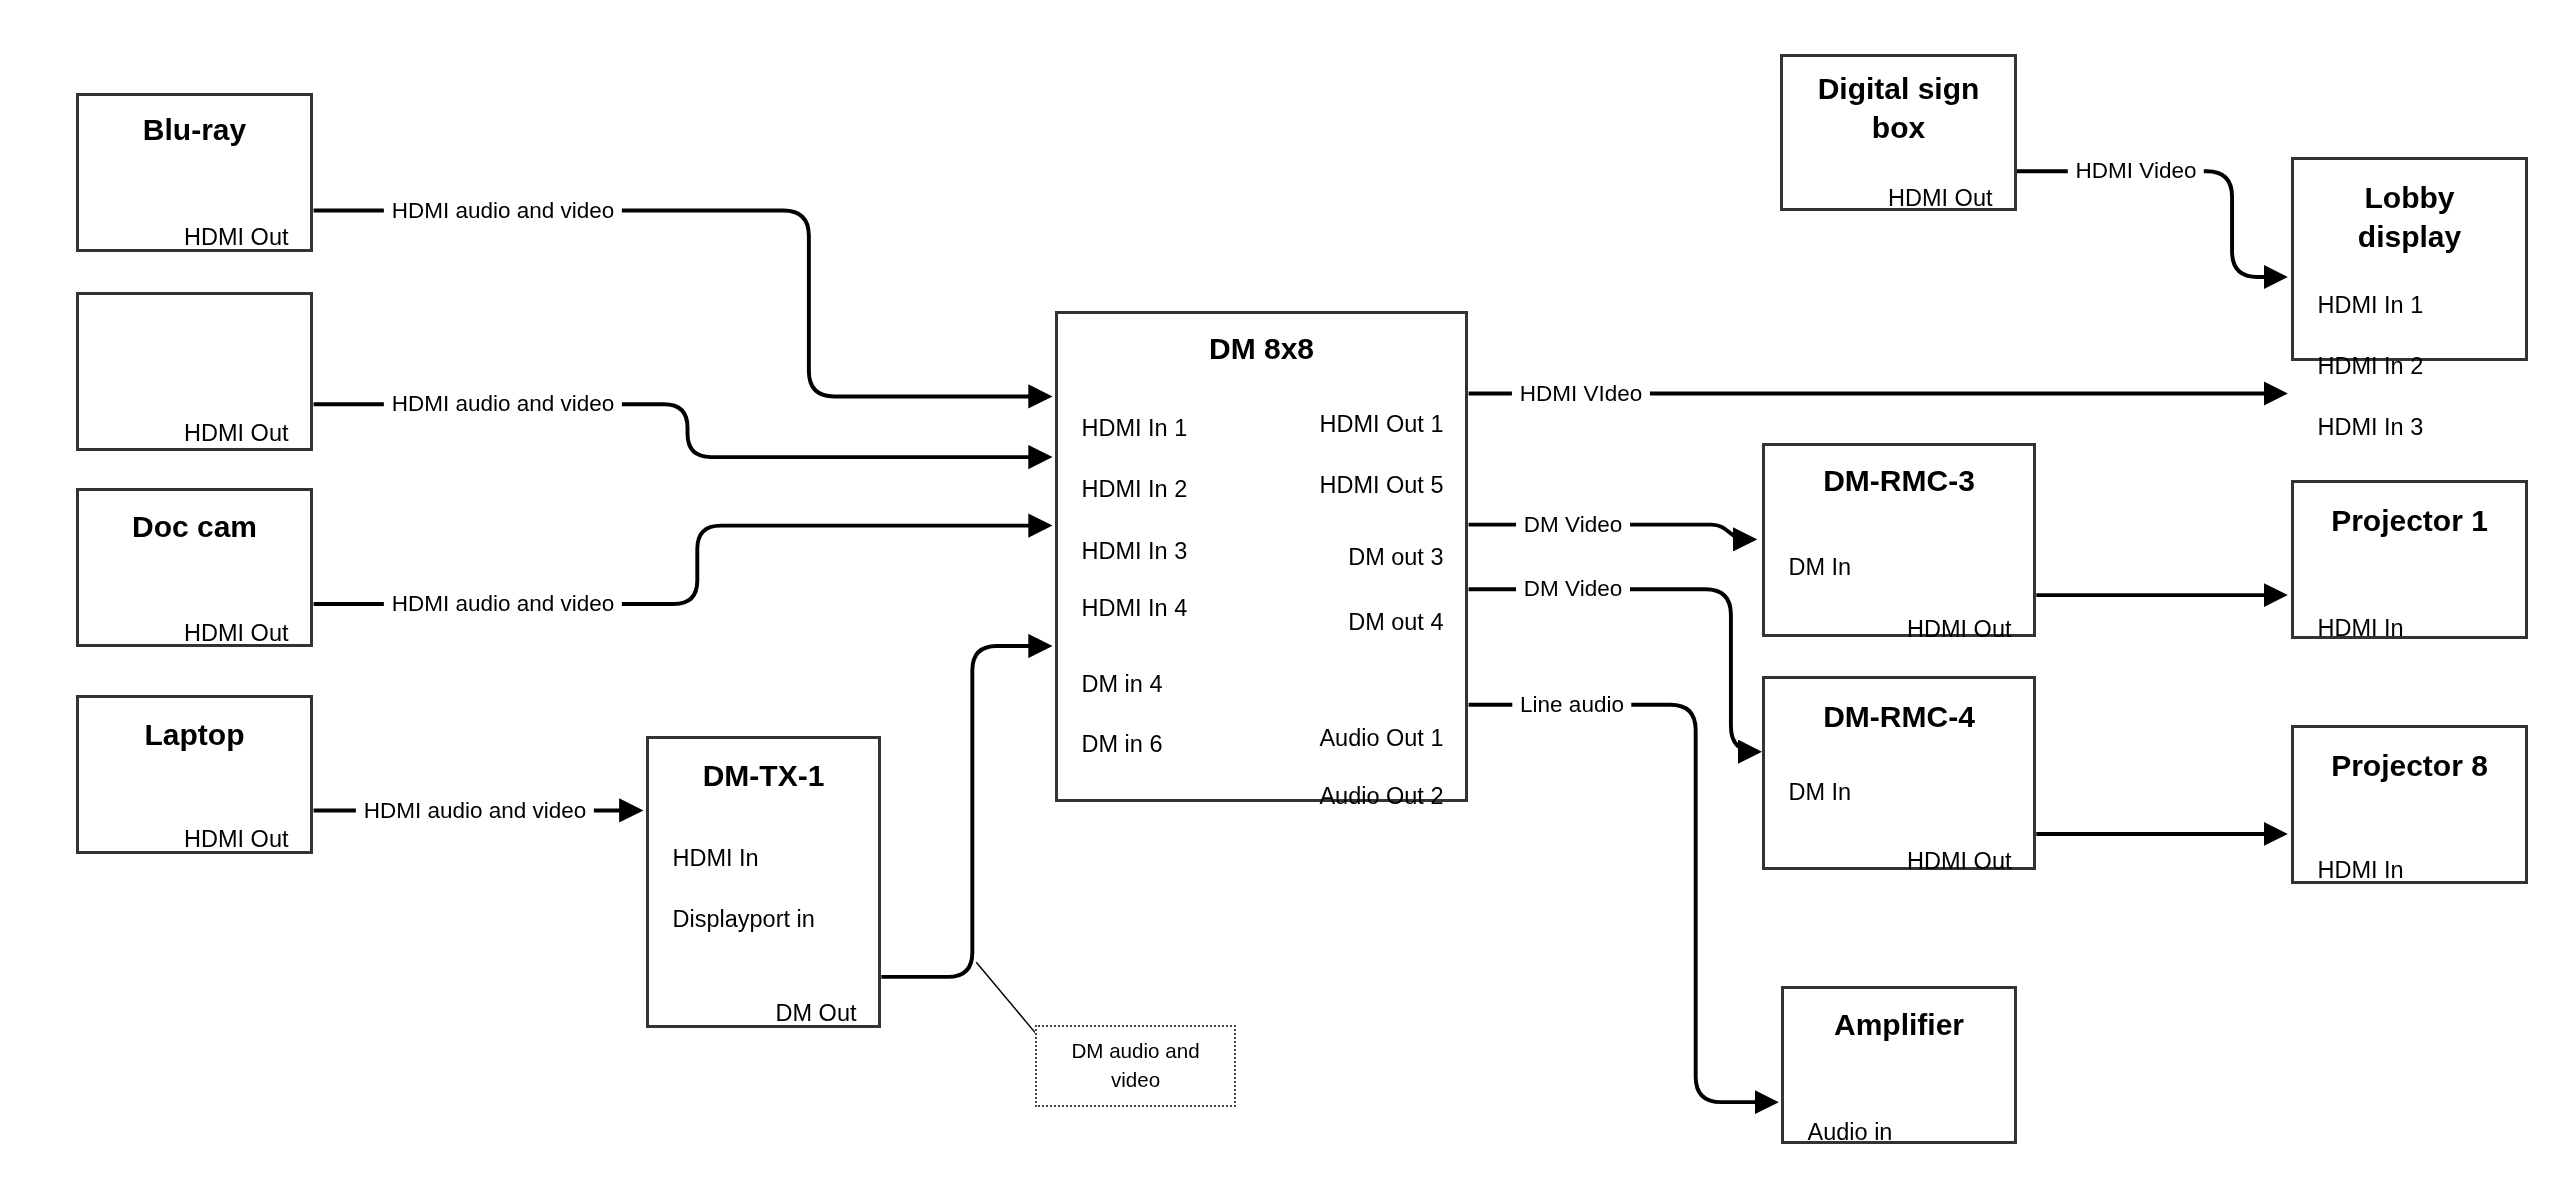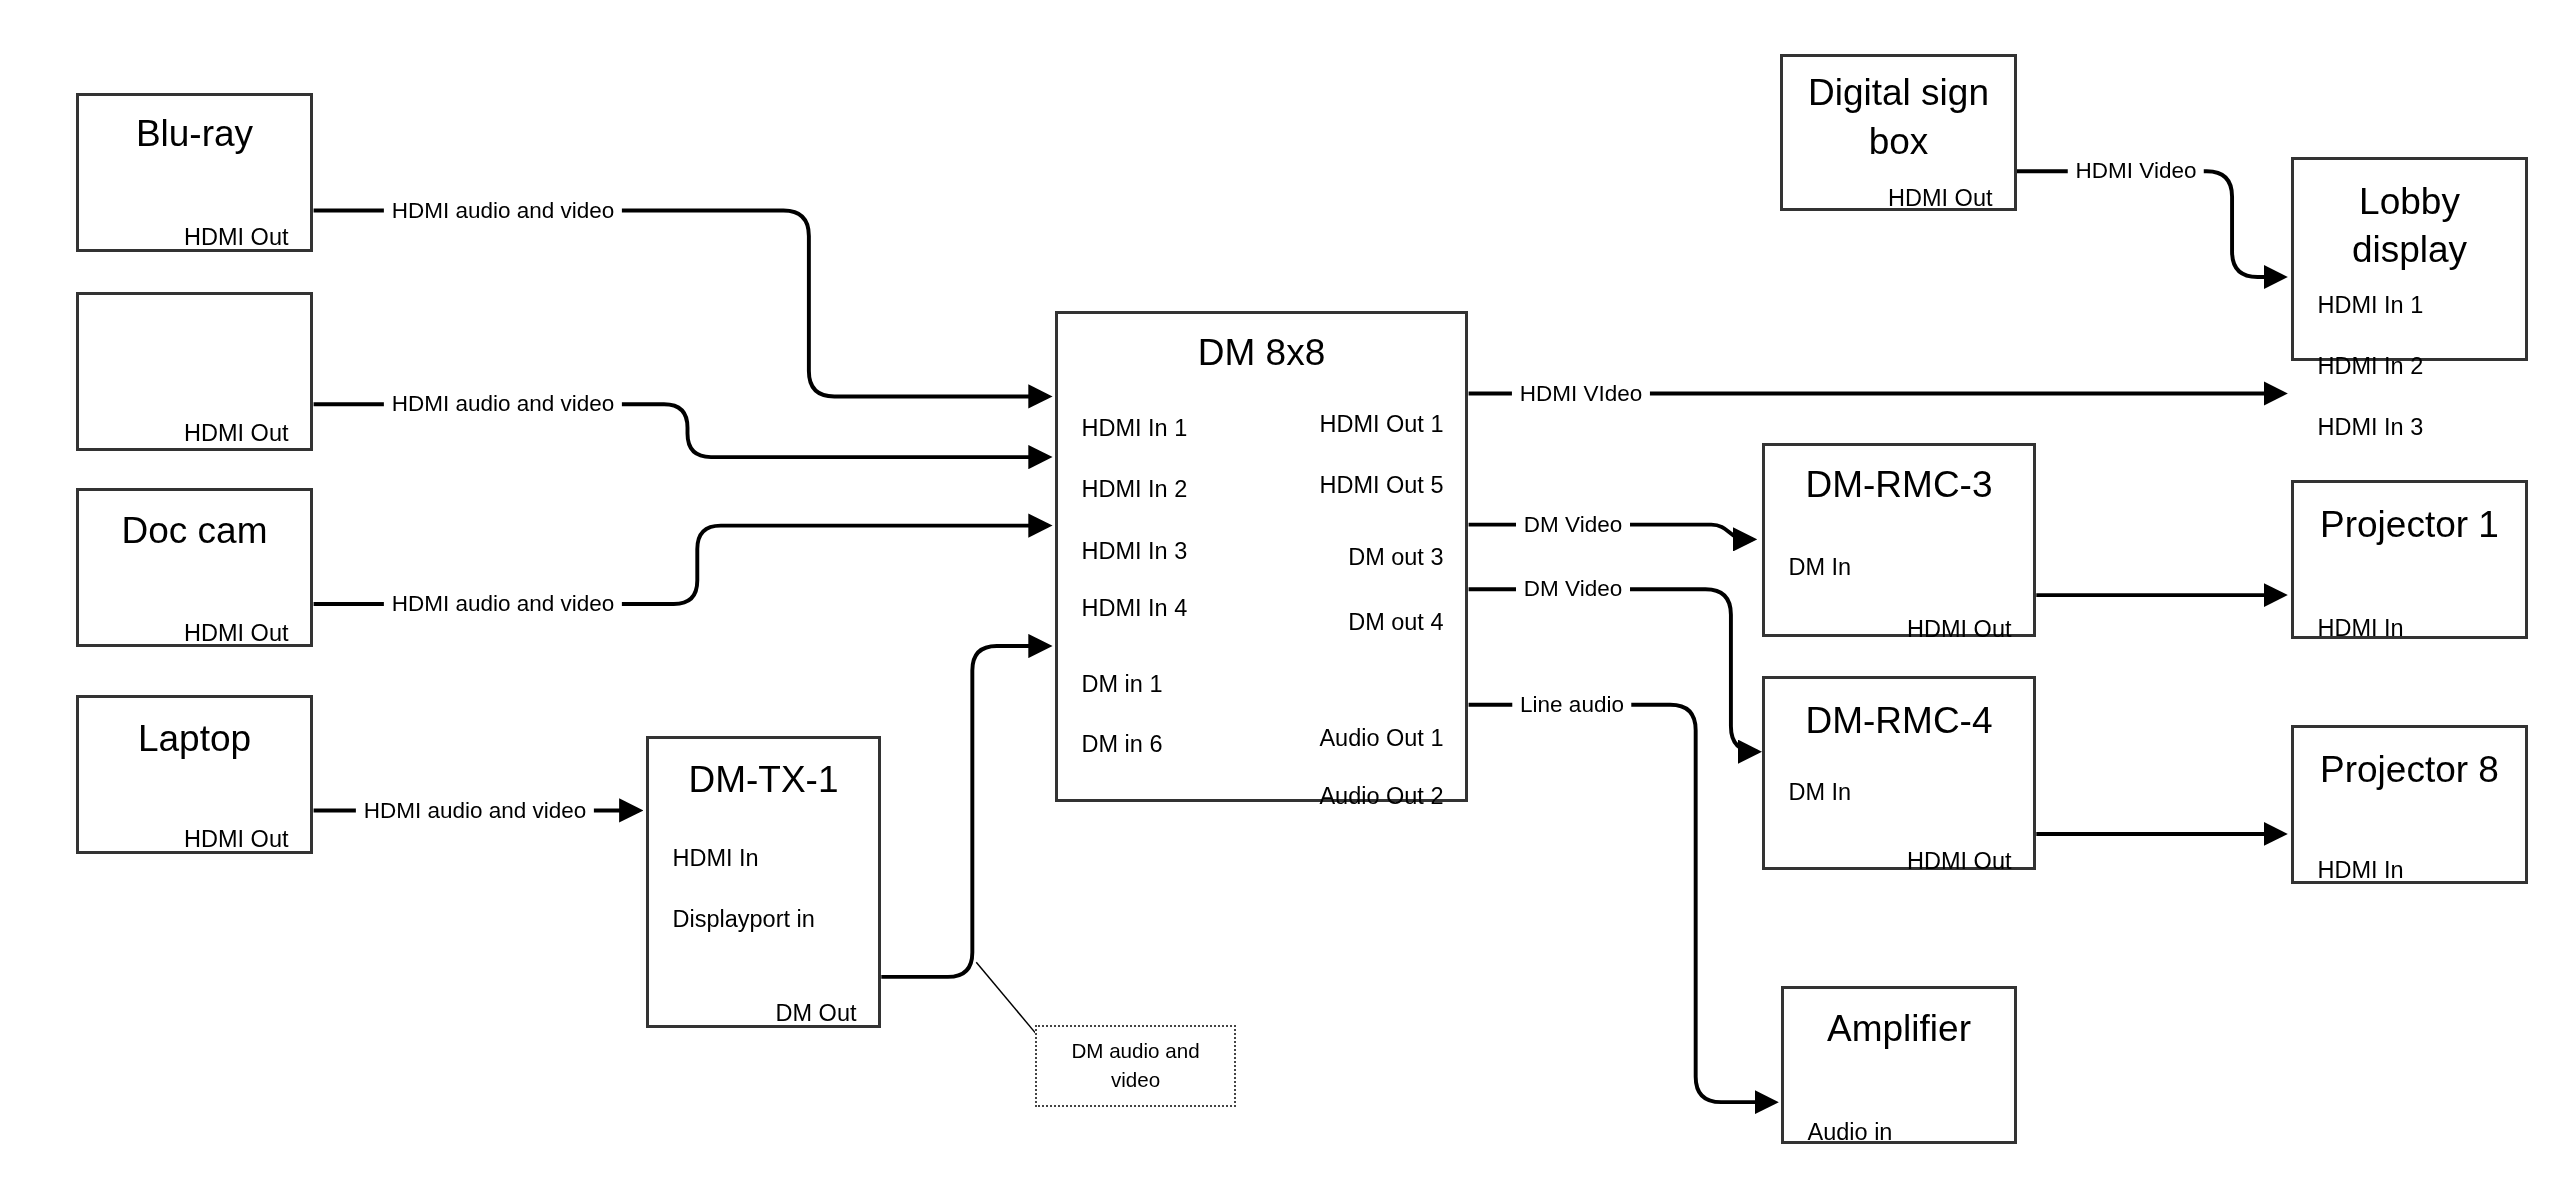--- a/index.html
+++ b/index.html
@@ -14,22 +14,22 @@
   #wires{position:absolute;left:0;top:0;width:2576px;height:1201px;}
   .node{
     position:absolute;
     background:#ffffff;
     border:3.9px solid #333333;
     box-sizing:border-box;
   }
   .title{
     position:absolute;left:0;right:0;
     text-align:center;
-    font-weight:normal;
-    font-size:37px;
+    font-weight:bold;
+    font-size:30px;
     line-height:1.32;
     white-space:pre-line;
   }
   .port{
     position:absolute;
     font-size:23.5px;
     white-space:nowrap;
     transform:translateY(-50%);
     margin-top:30px;
   }
@@ -108,21 +108,21 @@
     <div class="port left" style="top:150px">Displayport in</div>
     <div class="port right" style="top:244px">DM Out</div>
   </div>
 
   <div class="node" style="left:1055px;top:311px;width:413px;height:491px">
     <div class="title" style="top:14.7px">DM 8x8</div>
     <div class="port left" style="top:84px">HDMI In 1</div>
     <div class="port left" style="top:145px">HDMI In 2</div>
     <div class="port left" style="top:207px">HDMI In 3</div>
     <div class="port left" style="top:264px">HDMI In 4</div>
-    <div class="port left" style="top:340px">DM in 1</div>
+    <div class="port left" style="top:340px">DM in 4</div>
     <div class="port left" style="top:400px">DM in 6</div>
     <div class="port right" style="top:80px">HDMI Out 1</div>
     <div class="port right" style="top:141px">HDMI Out 5</div>
     <div class="port right" style="top:213px">DM out 3</div>
     <div class="port right" style="top:278px">DM out 4</div>
     <div class="port right" style="top:394px">Audio Out 1</div>
     <div class="port right" style="top:452px">Audio Out 2</div>
   </div>
 
   <div class="node" style="left:1780px;top:54px;width:237px;height:157px">

